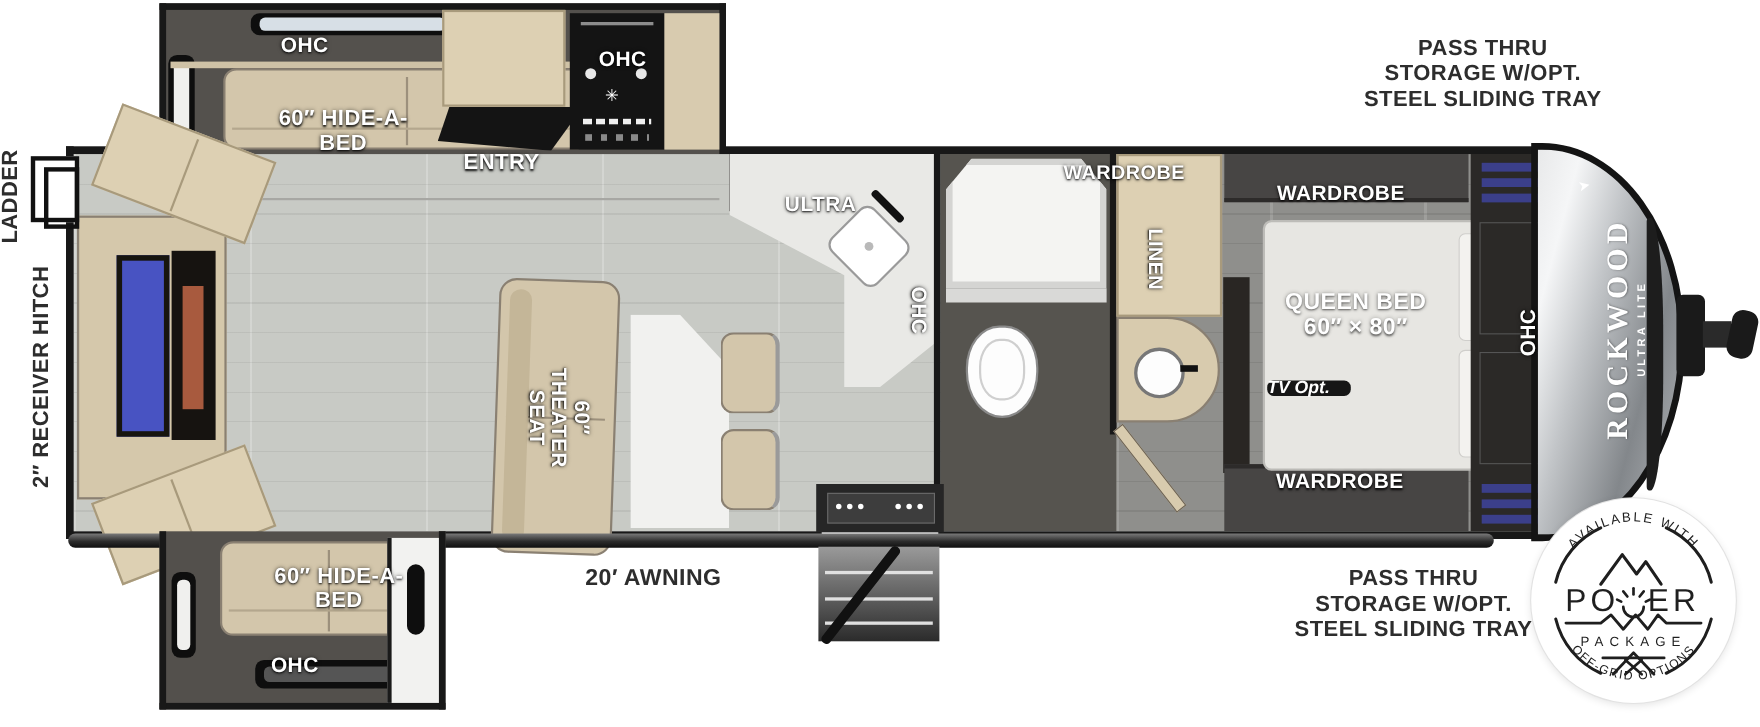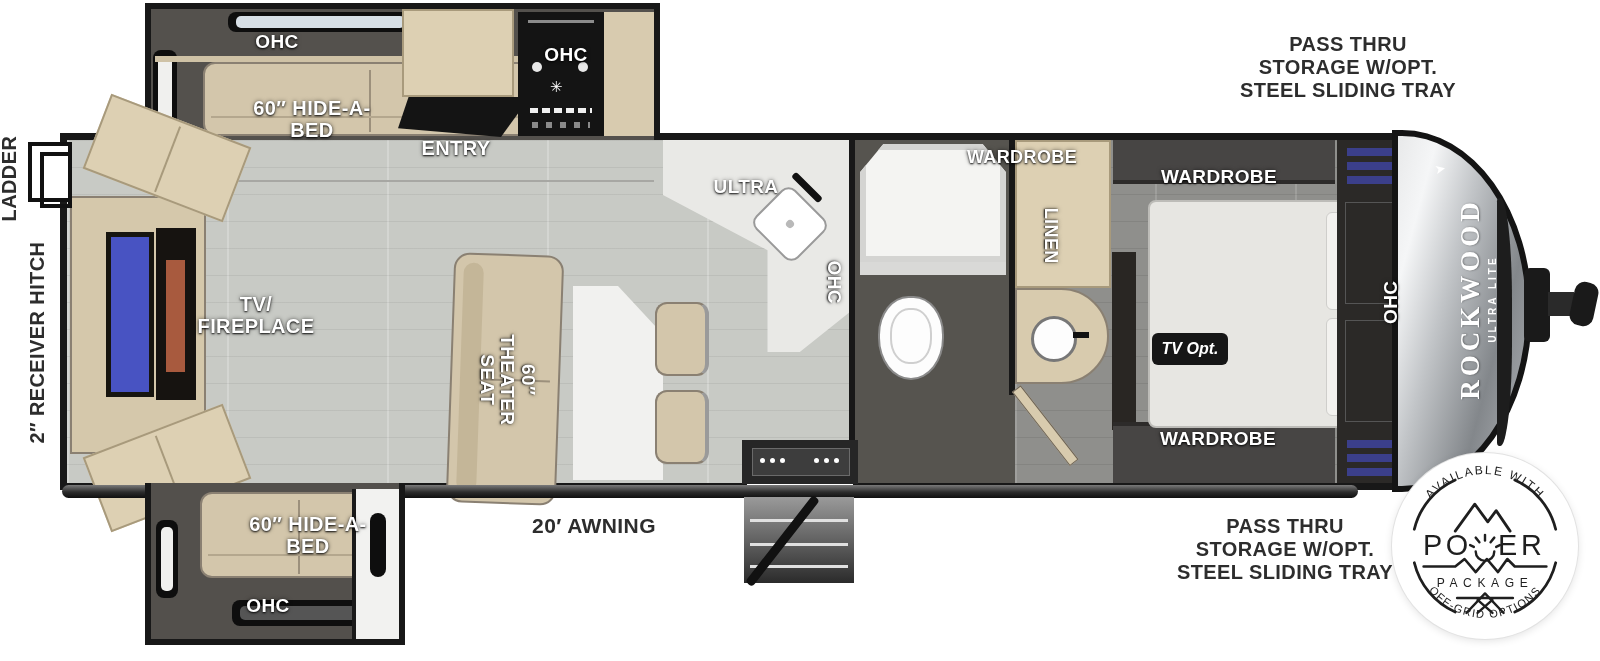--- a/index.html
+++ b/index.html
@@ -175,33 +175,33 @@
   <div class="abs" style="left:28px;top:142px;width:44px;height:60px;border:4px solid #111;background:#fff;box-sizing:border-box;"></div>
   <div class="abs" style="left:40px;top:152px;width:32px;height:56px;border:4px solid #111;background:transparent;box-sizing:border-box;"></div>
 
   <div class="lbl" style="left:247px;top:32px;width:60px;font-size:19px;">OHC</div>
   <div class="lbl" style="left:222px;top:98px;width:180px;font-size:20px;">60″ HIDE-A-
 BED</div>
   <div class="lbl" style="left:396px;top:138px;width:120px;font-size:20px;">ENTRY</div>
   <div class="lbl" style="left:536px;top:45px;width:60px;font-size:19px;">OHC</div>
   <div class="lbl" style="left:706px;top:177px;width:80px;font-size:19px;">ULTRA</div>
   <div class="lbl" style="left:802px;top:272px;width:64px;font-size:19px;transform:rotate(90deg);">OHC</div>
-  <div class="lbl" style="left:186px;top:294px;width:140px;font-size:20px;">TV/
-FIREPLACE</div>
   <div class="lbl" style="left:447px;top:349px;width:120px;font-size:19px;transform:rotate(90deg);">60″ THEATER
 SEAT</div>
   <div class="lbl" style="left:218px;top:514px;width:180px;font-size:20px;">60″ HIDE-A-
 BED</div>
   <div class="lbl" style="left:238px;top:596px;width:60px;font-size:19px;">OHC</div>
   <div class="lbl" style="left:962px;top:148px;width:120px;font-size:18px;">WARDROBE</div>
   <div class="lbl" style="left:1015px;top:226px;width:70px;font-size:18px;transform:rotate(90deg);">LINEN</div>
   <div class="lbl" style="left:1149px;top:167px;width:140px;font-size:19px;">WARDROBE</div>
+  <div class="lbl" style="left:1140px;top:264px;width:185px;font-size:21px;color:#fff;text-shadow:0 1px 2px rgba(0,0,0,.55),0 0 4px rgba(0,0,0,.3);">QUEEN BED
+60″ × 80″</div>
   <div class="lbl" style="left:1148px;top:429px;width:140px;font-size:19px;">WARDROBE</div>
   <div class="lbl" style="left:1361px;top:292px;width:60px;font-size:19px;transform:rotate(-90deg);">OHC</div>
-  <div class="abs" style="left:1152px;top:333px;width:76px;height:32px;background:#161616;border-radius:6px;display:flex;align-items:center;justify-content:center;">
+  <div class="abs" style="left:1152px;top:346px;width:76px;height:14px;background:#161616;border-radius:6px;display:flex;align-items:center;">
     <span style="color:#fff;font-weight:bold;font-style:italic;font-size:16px;">TV Opt.</span>
   </div>
 
   <div class="abs" style="left:1355px;top:284px;width:230px;height:30px;transform:rotate(-90deg);color:#fff;text-align:center;
               font-family:'Liberation Serif',serif;font-weight:bold;font-size:27px;letter-spacing:4px;text-shadow:0 1px 2px rgba(0,0,0,.4);">ROCKWOOD</div>
   <div class="abs" style="left:1429px;top:292px;width:130px;height:14px;transform:rotate(-90deg);color:#fff;text-align:center;
               font-weight:bold;font-size:10px;letter-spacing:3px;">ULTRA LITE</div>
 
   <div class="olbl" style="left:1198px;top:33px;width:300px;font-size:20px;">PASS THRU
 STORAGE W/OPT.

